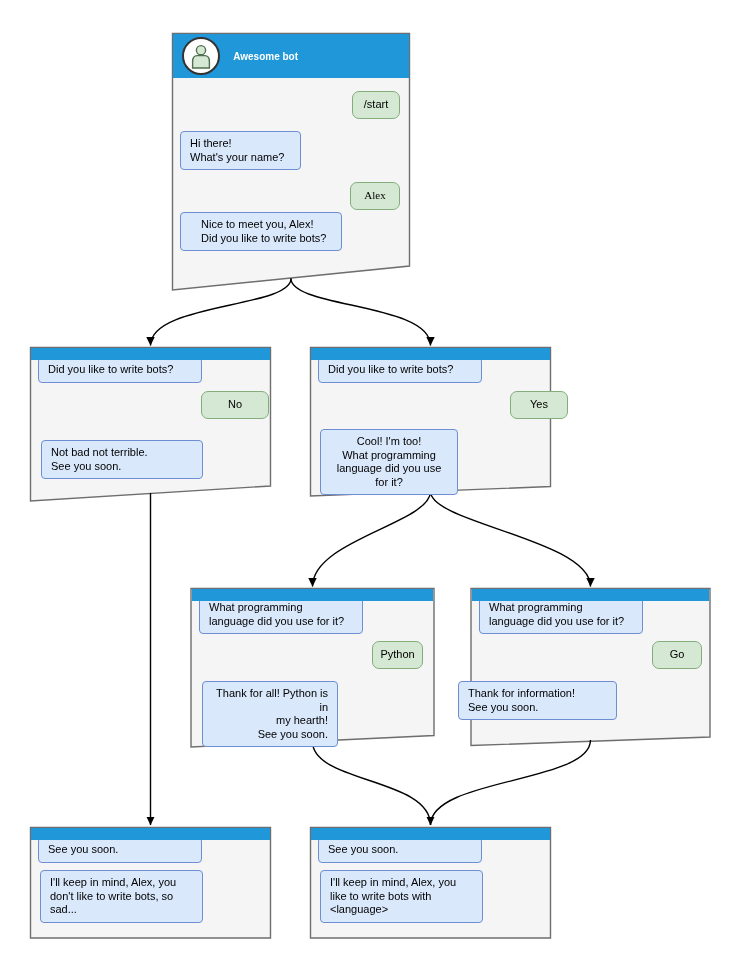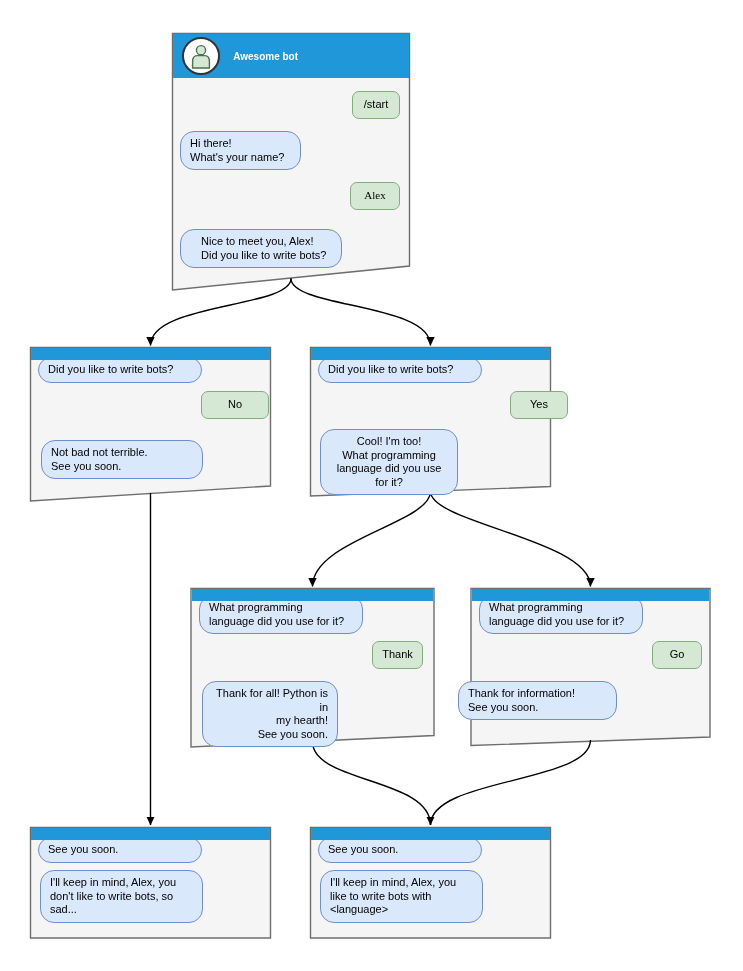--- a/index.html
+++ b/index.html
@@ -6,21 +6,21 @@
   .canvas{
     position:relative;width:743px;height:971px;background:#ffffff;
     font-family:"Liberation Sans",sans-serif;overflow:hidden;
   }
   svg.layer{position:absolute;left:0;top:0;z-index:1;}
   .bubble{
     position:absolute;z-index:2;box-sizing:border-box;
     font-size:11px;line-height:13.5px;color:#000;white-space:pre-line;
   }
   .bubble.bot{
-    background:#DAE8FC;border:1.4px solid #6D8FD1;border-radius:14px;
+    background:#DAE8FC;border:1.4px solid #6D8FD1;border-radius:4px;
     padding:5px 9px;
   }
   .bubble.user{
     background:#D5E8D4;border:1.4px solid #83AE7C;border-radius:7px;
     padding:6px 0;text-align:center;
   }
   .hdr{position:absolute;background:#2097D8;z-index:3;box-sizing:border-box;}
   .hdr.main{display:flex;align-items:center;gap:13px;padding-left:9px;}
   .avatar{
     width:38px;height:38px;border-radius:50%;background:#ffffff;
@@ -55,37 +55,37 @@
     <path d="M430.5,491.5 C430.5,523 312.5,540 312.5,586.5" fill="none" stroke="#000" stroke-width="1.4" marker-end="url(#ah)"></path>
     <path d="M430.5,491.5 C430.5,523 590.5,540 590.5,586.5" fill="none" stroke="#000" stroke-width="1.4" marker-end="url(#ah)"></path>
     <path d="M312.5,741.5 C312.5,783 430.5,778 430.5,825" fill="none" stroke="#000" stroke-width="1.4" marker-end="url(#ah)"></path>
     <path d="M590.5,740 C590.5,783 430.5,778 430.5,825" fill="none" stroke="#000" stroke-width="1.4"></path>
   </svg>
 
   <div class="bubble user" style="left:352px;top:91px;width:48px;">/start</div>
   <div class="bubble bot" style="left:180px;top:131px;width:121px;">Hi there!
 What's your name?</div>
   <div class="bubble user" style="left:350px;top:182px;width:50px;font-family:Liberation Serif, serif;">Alex</div>
-  <div class="bubble bot" style="left:180px;top:229px;width:162px;padding-left:20px;">Nice to meet you, Alex!
+  <div class="bubble bot" style="left:180px;top:212px;width:162px;padding-left:20px;">Nice to meet you, Alex!
 Did you like to write bots?</div>
 
   <div class="bubble bot" style="left:38px;top:357px;width:164px;">Did you like to write bots?</div>
   <div class="bubble user" style="left:201px;top:391px;width:68px;">No</div>
   <div class="bubble bot" style="left:41px;top:440px;width:162px;">Not bad not terrible.
 See you soon.</div>
 
   <div class="bubble bot" style="left:318px;top:357px;width:164px;">Did you like to write bots?</div>
   <div class="bubble user" style="left:510px;top:391px;width:58px;">Yes</div>
   <div class="bubble bot" style="left:320px;top:429px;width:138px;text-align:center;">Cool! I'm too!
 What programming
 language did you use for it?</div>
 
   <div class="bubble bot" style="left:199px;top:595px;width:164px;">What programming
 language did you use for it?</div>
-  <div class="bubble user" style="left:372px;top:641px;width:51px;">Thank</div>
+  <div class="bubble user" style="left:372px;top:641px;width:51px;">Python</div>
   <div class="bubble bot" style="left:202px;top:681px;width:136px;text-align:right;">Thank for all! Python is in
 my hearth!
 See you soon.</div>
 
   <div class="bubble bot" style="left:479px;top:595px;width:164px;">What programming
 language did you use for it?</div>
   <div class="bubble user" style="left:652px;top:641px;width:50px;">Go</div>
   <div class="bubble bot" style="left:458px;top:681px;width:159px;">Thank for information!
 See you soon.</div>
 

